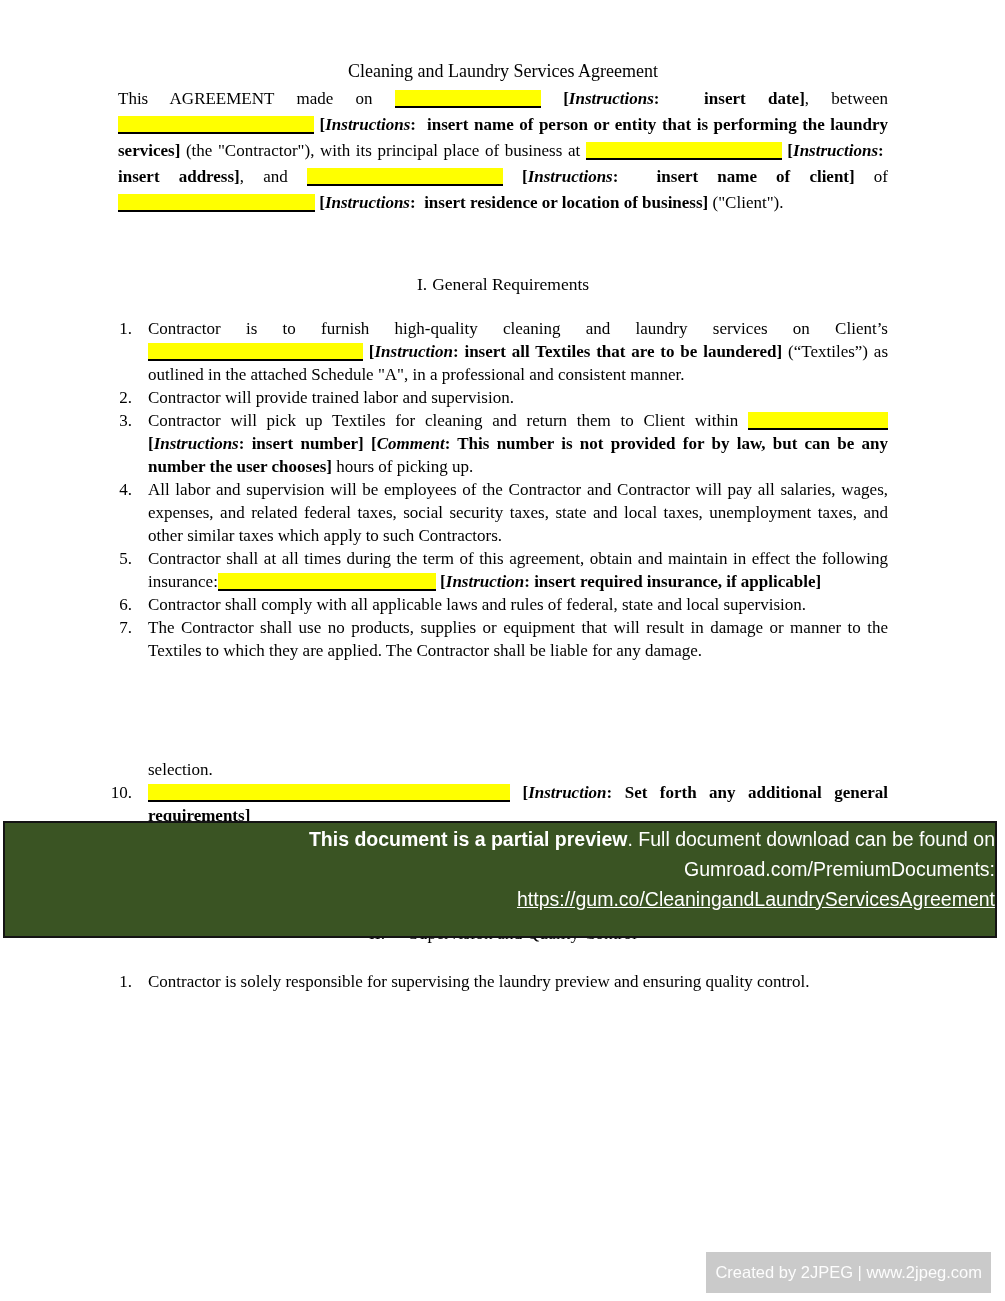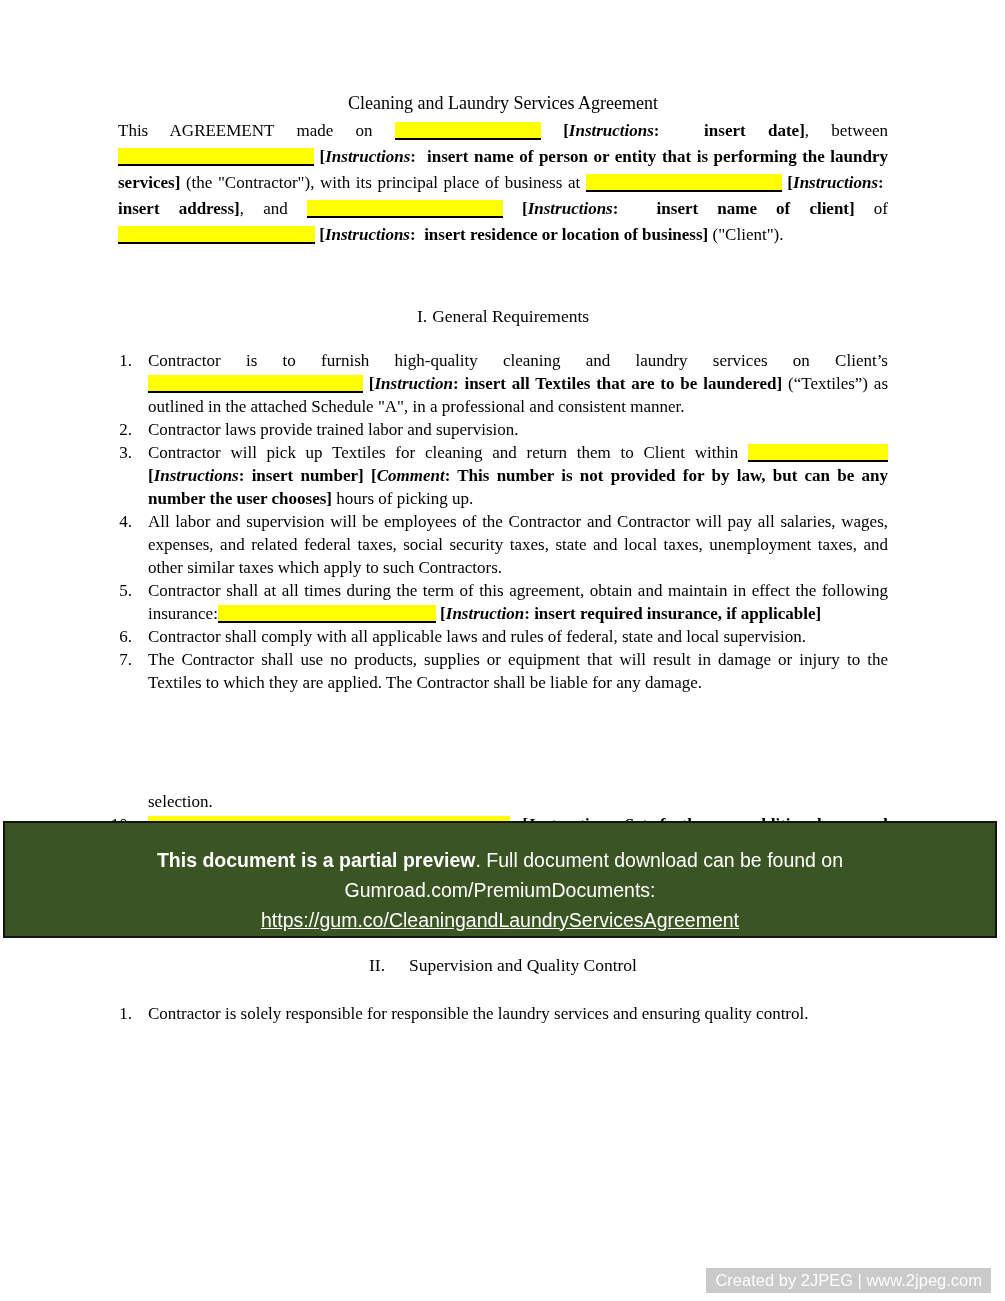--- a/index.html
+++ b/index.html
@@ -1,21 +1,21 @@
 <!DOCTYPE html>
 <html><head>
 <meta charset="utf-8">
 <style>
   html,body { margin:0; padding:0; background:#fff; }
   .page {
     position:relative; width:1005px; height:1301px; background:#ffffff;
     font-family:"Liberation Serif", serif; font-size:17px; color:#000;
     overflow:hidden;
   }
-  .content { padding:92px 117px 0 118px; }
+  .content { padding:60px 117px 0 118px; }
   .doc-title { text-align:center; font-size:18px; line-height:22px; font-weight:normal; }
   .intro { margin:4px 0 0 0; line-height:26px; text-align:justify; }
   .b { font-weight:bold; }
   .i { font-style:italic; }
   .blank {
     display:inline-block; background:#ffff00; height:16px;
     border-bottom:2px solid #000; vertical-align:-4px;
   }
   .sec-heading { text-align:center; font-weight:normal; font-size:17.5px; line-height:22px; margin:0; }
   .sec1 .sec-heading { margin-top:57px; }
@@ -24,59 +24,59 @@
   .sec2 .sec-num { margin-right:24px; }
   .doc-list { margin-top:22px; }
   .sec2 .doc-list { margin-top:26px; }
   .doc-item { position:relative; padding-left:30px; line-height:23px; text-align:justify; }
   .doc-item .num { position:absolute; left:-16px; top:0; width:30px; text-align:right; }
   .covered-gap { height:96px; }
   .preview-banner {
     position:absolute; left:3px; top:821px; width:994px; height:117px;
     box-sizing:border-box; background:#3a5423; border:2px solid #141414;
     color:#fff; font-family:"Liberation Sans", sans-serif; font-size:19.5px;
-    line-height:30px; text-align:center; padding-top:22px; z-index:5;
+    line-height:30px; text-align:right; padding-top:1px; z-index:5;
   }
   .preview-banner a { color:#ffffff; text-decoration:underline; display:inline-block; }
   .watermark {
     position:absolute; right:14px; bottom:8px; height:25px; line-height:25px;
-    padding:0 9px; background:#cacaca; color:#fdfdfd;
+    padding:8px 9px; background:#cacaca; color:#fdfdfd;
     font-family:"Liberation Sans", sans-serif; font-size:16.5px; z-index:6;
   }
 </style>
 </head>
 <body>
 
 <div class="page">
   <div class="content">
 
     <div class="doc-title">Cleaning and Laundry Services Agreement</div>
 
     <p class="intro"><span>This AGREEMENT made on </span><span class="blank" style="width: 146px;"></span><span> </span><span class="b">[</span><span class="b i">Instructions</span><span class="b">:&nbsp; insert date</span><span class="b">]</span><span>, between </span><span class="blank" style="width: 196px;"></span><span> </span><span class="b">[</span><span class="b i">Instructions</span><span class="b">:&nbsp; insert name of person or entity that is performing the laundry services</span><span class="b">]</span><span> (the "Contractor"), with its principal place of business at </span><span class="blank" style="width: 196px;"></span><span> </span><span class="b">[</span><span class="b i">Instructions</span><span class="b">:&nbsp; insert address</span><span class="b">]</span><span>, and </span><span class="blank" style="width: 196px;"></span><span> </span><span class="b">[</span><span class="b i">Instructions</span><span class="b">:&nbsp; insert name of client</span><span class="b">]</span><span> of </span><span class="blank" style="width: 197px;"></span><span> </span><span class="b">[</span><span class="b i">Instructions</span><span class="b">:&nbsp; insert residence or location of business</span><span class="b">]</span><span> ("Client").</span></p>
 
     <section class="sec1">
       <h2 class="sec-heading"><span class="sec-num">I.</span><span>General Requirements</span></h2>
       <div class="doc-list">
           <div class="doc-item"><span class="num">1.</span><span><span>Contractor is to furnish high-quality cleaning and laundry services on Client’s </span><span class="blank" style="width: 215px;"></span><span> </span><span class="b">[</span><span class="b i">Instruction</span><span class="b">: insert all Textiles that are to be laundered</span><span class="b">]</span><span> (“Textiles”) as outlined in the attached Schedule "A", in a professional and consistent manner.</span></span></div>
-          <div class="doc-item"><span class="num">2.</span><span><span>Contractor laws provide trained labor and supervision.</span></span></div>
+          <div class="doc-item"><span class="num">2.</span><span><span>Contractor will provide trained labor and supervision.</span></span></div>
           <div class="doc-item"><span class="num">3.</span><span><span>Contractor will pick up Textiles for cleaning and return them to Client within </span><span class="blank" style="width: 140px;"></span><span> </span><span class="b">[</span><span class="b i">Instructions</span><span class="b">: insert number</span><span class="b">]</span><span> </span><span class="b">[</span><span class="b i">Comment</span><span class="b">: This number is not provided for by law, but can be any number the user chooses</span><span class="b">]</span><span> hours of picking up.</span></span></div>
           <div class="doc-item"><span class="num">4.</span><span><span>All labor and supervision will be employees of the Contractor and Contractor will pay all salaries, wages, expenses, and related federal taxes, social security taxes, state and local taxes, unemployment taxes, and other similar taxes which apply to such Contractors.</span></span></div>
           <div class="doc-item"><span class="num">5.</span><span><span>Contractor shall at all times during the term of this agreement, obtain and maintain in effect the following insurance:</span><span class="blank" style="width: 218px;"></span><span> </span><span class="b">[</span><span class="b i">Instruction</span><span class="b">: </span><span class="b">insert required insurance, if applicable</span><span class="b">]</span></span></div>
           <div class="doc-item"><span class="num">6.</span><span><span>Contractor shall comply with all applicable laws and rules of federal, state and local supervision.</span></span></div>
-          <div class="doc-item"><span class="num">7.</span><span><span>The Contractor shall use no products, supplies or equipment that will result in damage or injury to the Textiles to which they are applied. The Contractor shall be liable for any damage.</span></span></div>
+          <div class="doc-item"><span class="num">7.</span><span><span>The Contractor shall use no products, supplies or equipment that will result in damage or manner to the Textiles to which they are applied. The Contractor shall be liable for any damage.</span></span></div>
           <div class="covered-gap" style="height: 96px;"></div>
           <div class="doc-item"><span>selection.</span></div>
           <div class="doc-item"><span class="num">10.</span><span><span class="blank" style="width: 362px;"></span><span> </span><span class="b">[</span><span class="b i">Instruction</span><span class="b">: </span><span class="b">Set forth any additional general requirements</span><span class="b">]</span></span></div>
         </div>
     </section>
 
     <section class="sec2">
       <h2 class="sec-heading"><span class="sec-num">II.</span><span>Supervision and Quality Control</span></h2>
       <div class="doc-list">
-          <div class="doc-item"><span class="num">1.</span><span><span>Contractor is solely responsible for responsible the laundry services and ensuring quality control.</span></span></div>
+          <div class="doc-item"><span class="num">1.</span><span><span>Contractor is solely responsible for supervising the laundry preview and ensuring quality control.</span></span></div>
         </div>
     </section>
 
   </div>
 
   <div class="preview-banner">
     <div><span class="b">This document is a partial preview</span><span>. Full document download can be found on</span></div>
     <div>Gumroad.com/PremiumDocuments:</div>
     <div><a href="#">https://gum.co/CleaningandLaundryServicesAgreement</a></div>
   </div>

